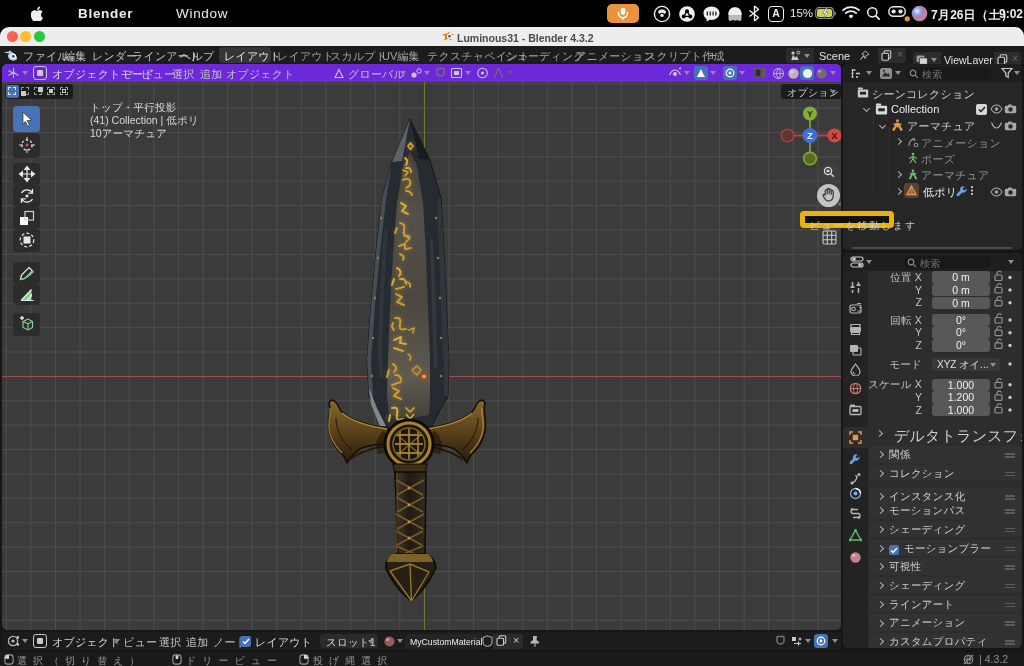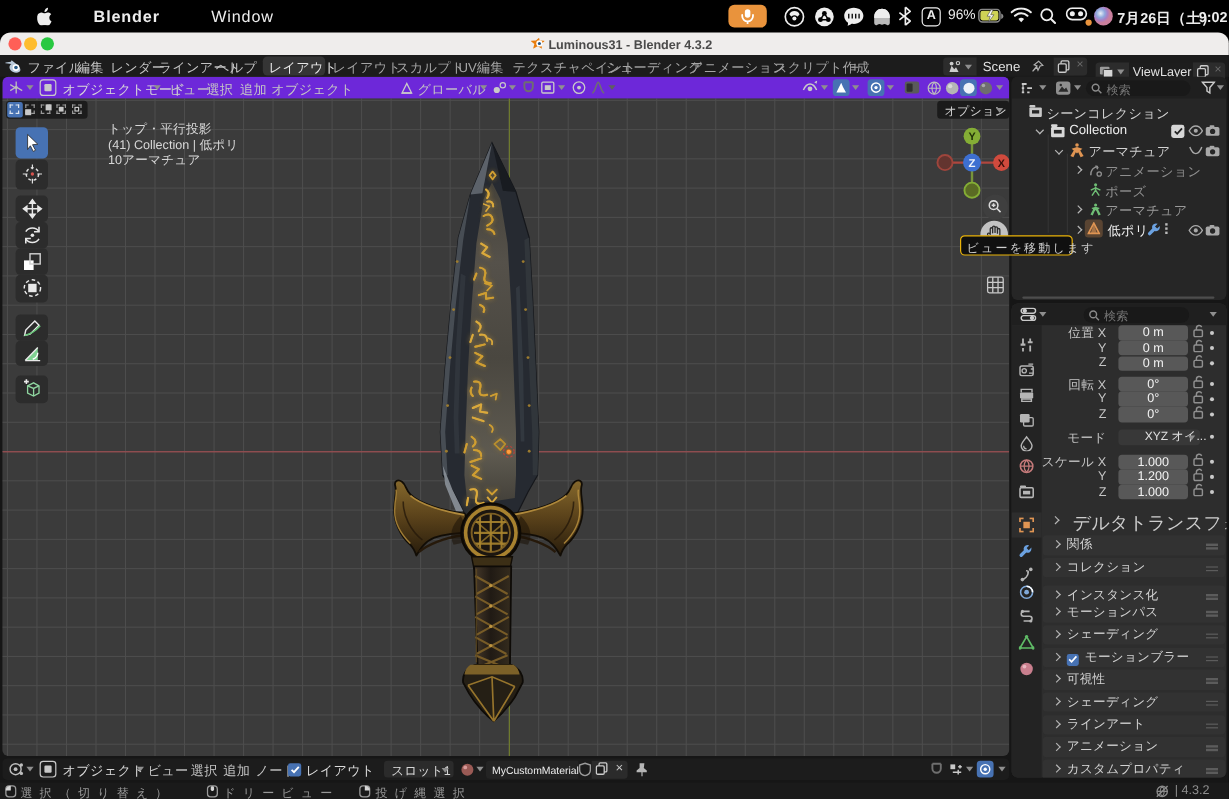--- a/index.html
+++ b/index.html
@@ -49,21 +49,21 @@
       </g>
     </svg>
   <svg class="ab" style="left:726px;top:5px" width="18" height="18" viewBox="0 0 18 18">
       <path d="M9 2.2c3.6 0 6.5 2.9 6.5 6.5v5.5a1.8 1.8 0 0 1-3 1.3c-.8-.7-2-.7-2.8 0a1.8 1.8 0 0 1-1.4 0c-.8-.7-2-.7-2.8 0a1.8 1.8 0 0 1-3-1.3V8.7C2.5 5.1 5.4 2.2 9 2.2z" fill="#b9b9b9"></path>
       <path d="M9 2.2c3.6 0 6.5 2.9 6.5 6.5v1.2H2.5V8.7C2.5 5.1 5.4 2.2 9 2.2z" fill="#eee"></path>
     </svg>
   <svg class="ab" style="left:749px;top:5px" width="11" height="17" viewBox="0 0 11 17">
       <path d="M5.5 1v15M5.5 1l4 3.5-9 7M5.5 16l4-3.5-9-7" fill="none" stroke="#eee" stroke-width="1.4" stroke-linejoin="round"></path>
     </svg>
   <div class="ab" style="left:768px;top:5.5px;width:16px;height:16px;border:1.6px solid #eee;border-radius:4px;text-align:center;font-size:10.5px;font-weight:bold;line-height:13px">A</div>
-  <div class="ab" style="left:790px;top:7px;font-size:11.5px">96%</div>
+  <div class="ab" style="left:790px;top:7px;font-size:11.5px">15%</div>
   <svg class="ab" style="left:815px;top:7px" width="22" height="13" viewBox="0 0 22 13">
       <rect x="0.7" y="0.7" width="17.6" height="10.6" rx="3" fill="none" stroke="#8a8a8a" stroke-width="1.2"></rect>
       <rect x="2" y="2" width="15" height="8" rx="1.8" fill="#cfd356"></rect>
       <path d="M19.3 4.2v4.6c1.1-.3 1.8-1.2 1.8-2.3s-.7-2-1.8-2.3z" fill="#8a8a8a"></path>
       <path d="M10.8 1.2 7.6 6.5h2.6l-1.5 5 4.6-6.2h-2.7l2-4.1z" fill="#fff" stroke="#444" stroke-width="0.5"></path>
     </svg>
   <svg class="ab" style="left:842px;top:6px" width="18" height="14" viewBox="0 0 18 14">
       <path d="M9 12.6 6.6 9.9a3.6 3.6 0 0 1 4.8 0z" fill="#eee"></path>
       <path d="M3.8 7.1a7.6 7.6 0 0 1 10.4 0M1 4.2a11.7 11.7 0 0 1 16 0" fill="none" stroke="#eee" stroke-width="1.7" stroke-linecap="round"></path>
     </svg>
@@ -699,21 +699,21 @@
   <div class="fld" style="left:89px;top:30.7px;width:58px">0 m</div>
   <span class="ab" style="right:100px;top:43.3px;font-size:10.5px;color:#c5c5c5">Z</span>
   <div class="fld" style="left:89px;top:43.5px;width:58px">0 m</div>
   <span class="ab jp" style="right:100px;top:60.5px;font-size:10.5px;color:#c5c5c5">回転 X</span>
   <div class="fld" style="left:89px;top:60.7px;width:58px">0°</div>
   <span class="ab" style="right:100px;top:73.2px;font-size:10.5px;color:#c5c5c5">Y</span>
   <div class="fld" style="left:89px;top:73.4px;width:58px">0°</div>
   <span class="ab" style="right:100px;top:85.9px;font-size:10.5px;color:#c5c5c5">Z</span>
   <div class="fld" style="left:89px;top:86.1px;width:58px">0°</div>
   <span class="ab jp" style="right:100px;top:104.5px;font-size:10.5px;color:#c5c5c5">モード</span>
-  <div class="ab" style="left:89px;top:104.5px;width:68px;height:13px;background:#383838;border-radius:3px;color:#e0e0e0;font-size:10px;line-height:13px"><span style="margin-left:22px">XYZ <span class="jp">オイ</span>...</span><span class="dd ab" style="right:4px;top:5px"></span></div>
+  <div class="ab" style="left:89px;top:104.5px;width:68px;height:13px;background:#383838;border-radius:3px;color:#e0e0e0;font-size:10px;line-height:13px"><span style="margin-left:5px">XYZ <span class="jp">オイ</span>...</span><span class="dd ab" style="right:4px;top:5px"></span></div>
   <span class="ab jp" style="right:100px;top:125.3px;font-size:10.5px;color:#c5c5c5">スケール X</span>
   <div class="fld" style="left:89px;top:125.5px;width:58px">1.000</div>
   <span class="ab" style="right:100px;top:137.9px;font-size:10.5px;color:#c5c5c5">Y</span>
   <div class="fld" style="left:89px;top:138.1px;width:58px">1.200</div>
   <span class="ab" style="right:100px;top:150.5px;font-size:10.5px;color:#c5c5c5">Z</span>
   <div class="fld" style="left:89px;top:150.7px;width:58px">1.000</div>
   <span class="chevr ab" style="left:34px;top:178px"></span>
   <span class="ab jp" style="left:51px;top:174px;font-size:15px;color:#cdcdcd">デルタトランスフォーム</span>
   <div class="sect" style="top:193px"><span class="chevr" style="margin:0 6px 1px 9px"></span><span class="jp">関係</span><span class="h"></span></div>
   <div class="sect" style="top:211.7px"><span class="chevr" style="margin:0 6px 1px 9px"></span><span class="jp">コレクション</span><span class="h"></span></div>
@@ -818,21 +818,21 @@
     </svg>
   <span class="dd ab" style="left:803px;top:7px"></span>
   <div class="ab" style="left:812px;top:2px;width:14px;height:14px;background:#4772b3;border-radius:3px"></div>
   <svg class="ab" style="left:814px;top:4px" width="10" height="10" viewBox="0 0 10 10">
       <circle cx="5" cy="5" r="3.8" fill="none" stroke="#fff" stroke-width="1.2"></circle>
       <circle cx="5" cy="5" r="1.4" fill="#fff"></circle>
     </svg>
   <span class="dd ab" style="left:830px;top:7px"></span>
 </div>
 
-<div class="ab" style="left:799.5px;top:196px;width:94px;height:17px;background:#101010;border:1px solid #eab308;border-radius:4px;z-index:9">
+<div class="ab" style="left:799.5px;top:211px;width:94px;height:17px;background:#101010;border:5px solid #eab308;border-radius:4px;z-index:9">
   <span class="ab jp" style="left:5px;top:2.5px;font-size:10px;color:#cfcfcf;letter-spacing:1.8px">ビューを移動します</span>
 </div>
 <div class="ab" id="status" style="left:0;top:652px;width:1024px;height:14px;background:#1a1a1a">
   <svg class="ab" style="left:4px;top:1.5px" width="10" height="11" viewBox="0 0 10 11">
       <rect x="0.9" y="0.9" width="8.2" height="9.2" rx="2.6" fill="none" stroke="#9a9a9a" stroke-width="1.1"></rect>
       <path d="M0.9 3.2 A 4.1 4.1 0 0 1 5 0.9 L5 4.8 L0.9 4.8 Z" fill="#d5d5d5"></path>
     </svg>
   <span class="ab jp" style="left:17px;top:2px;font-size:10px;color:#989898;letter-spacing:6px">選択（切り替え）</span>
   <svg class="ab" style="left:172px;top:1.5px" width="10" height="11" viewBox="0 0 10 11">
       <rect x="0.9" y="0.9" width="8.2" height="9.2" rx="2.6" fill="none" stroke="#9a9a9a" stroke-width="1.1"></rect>

